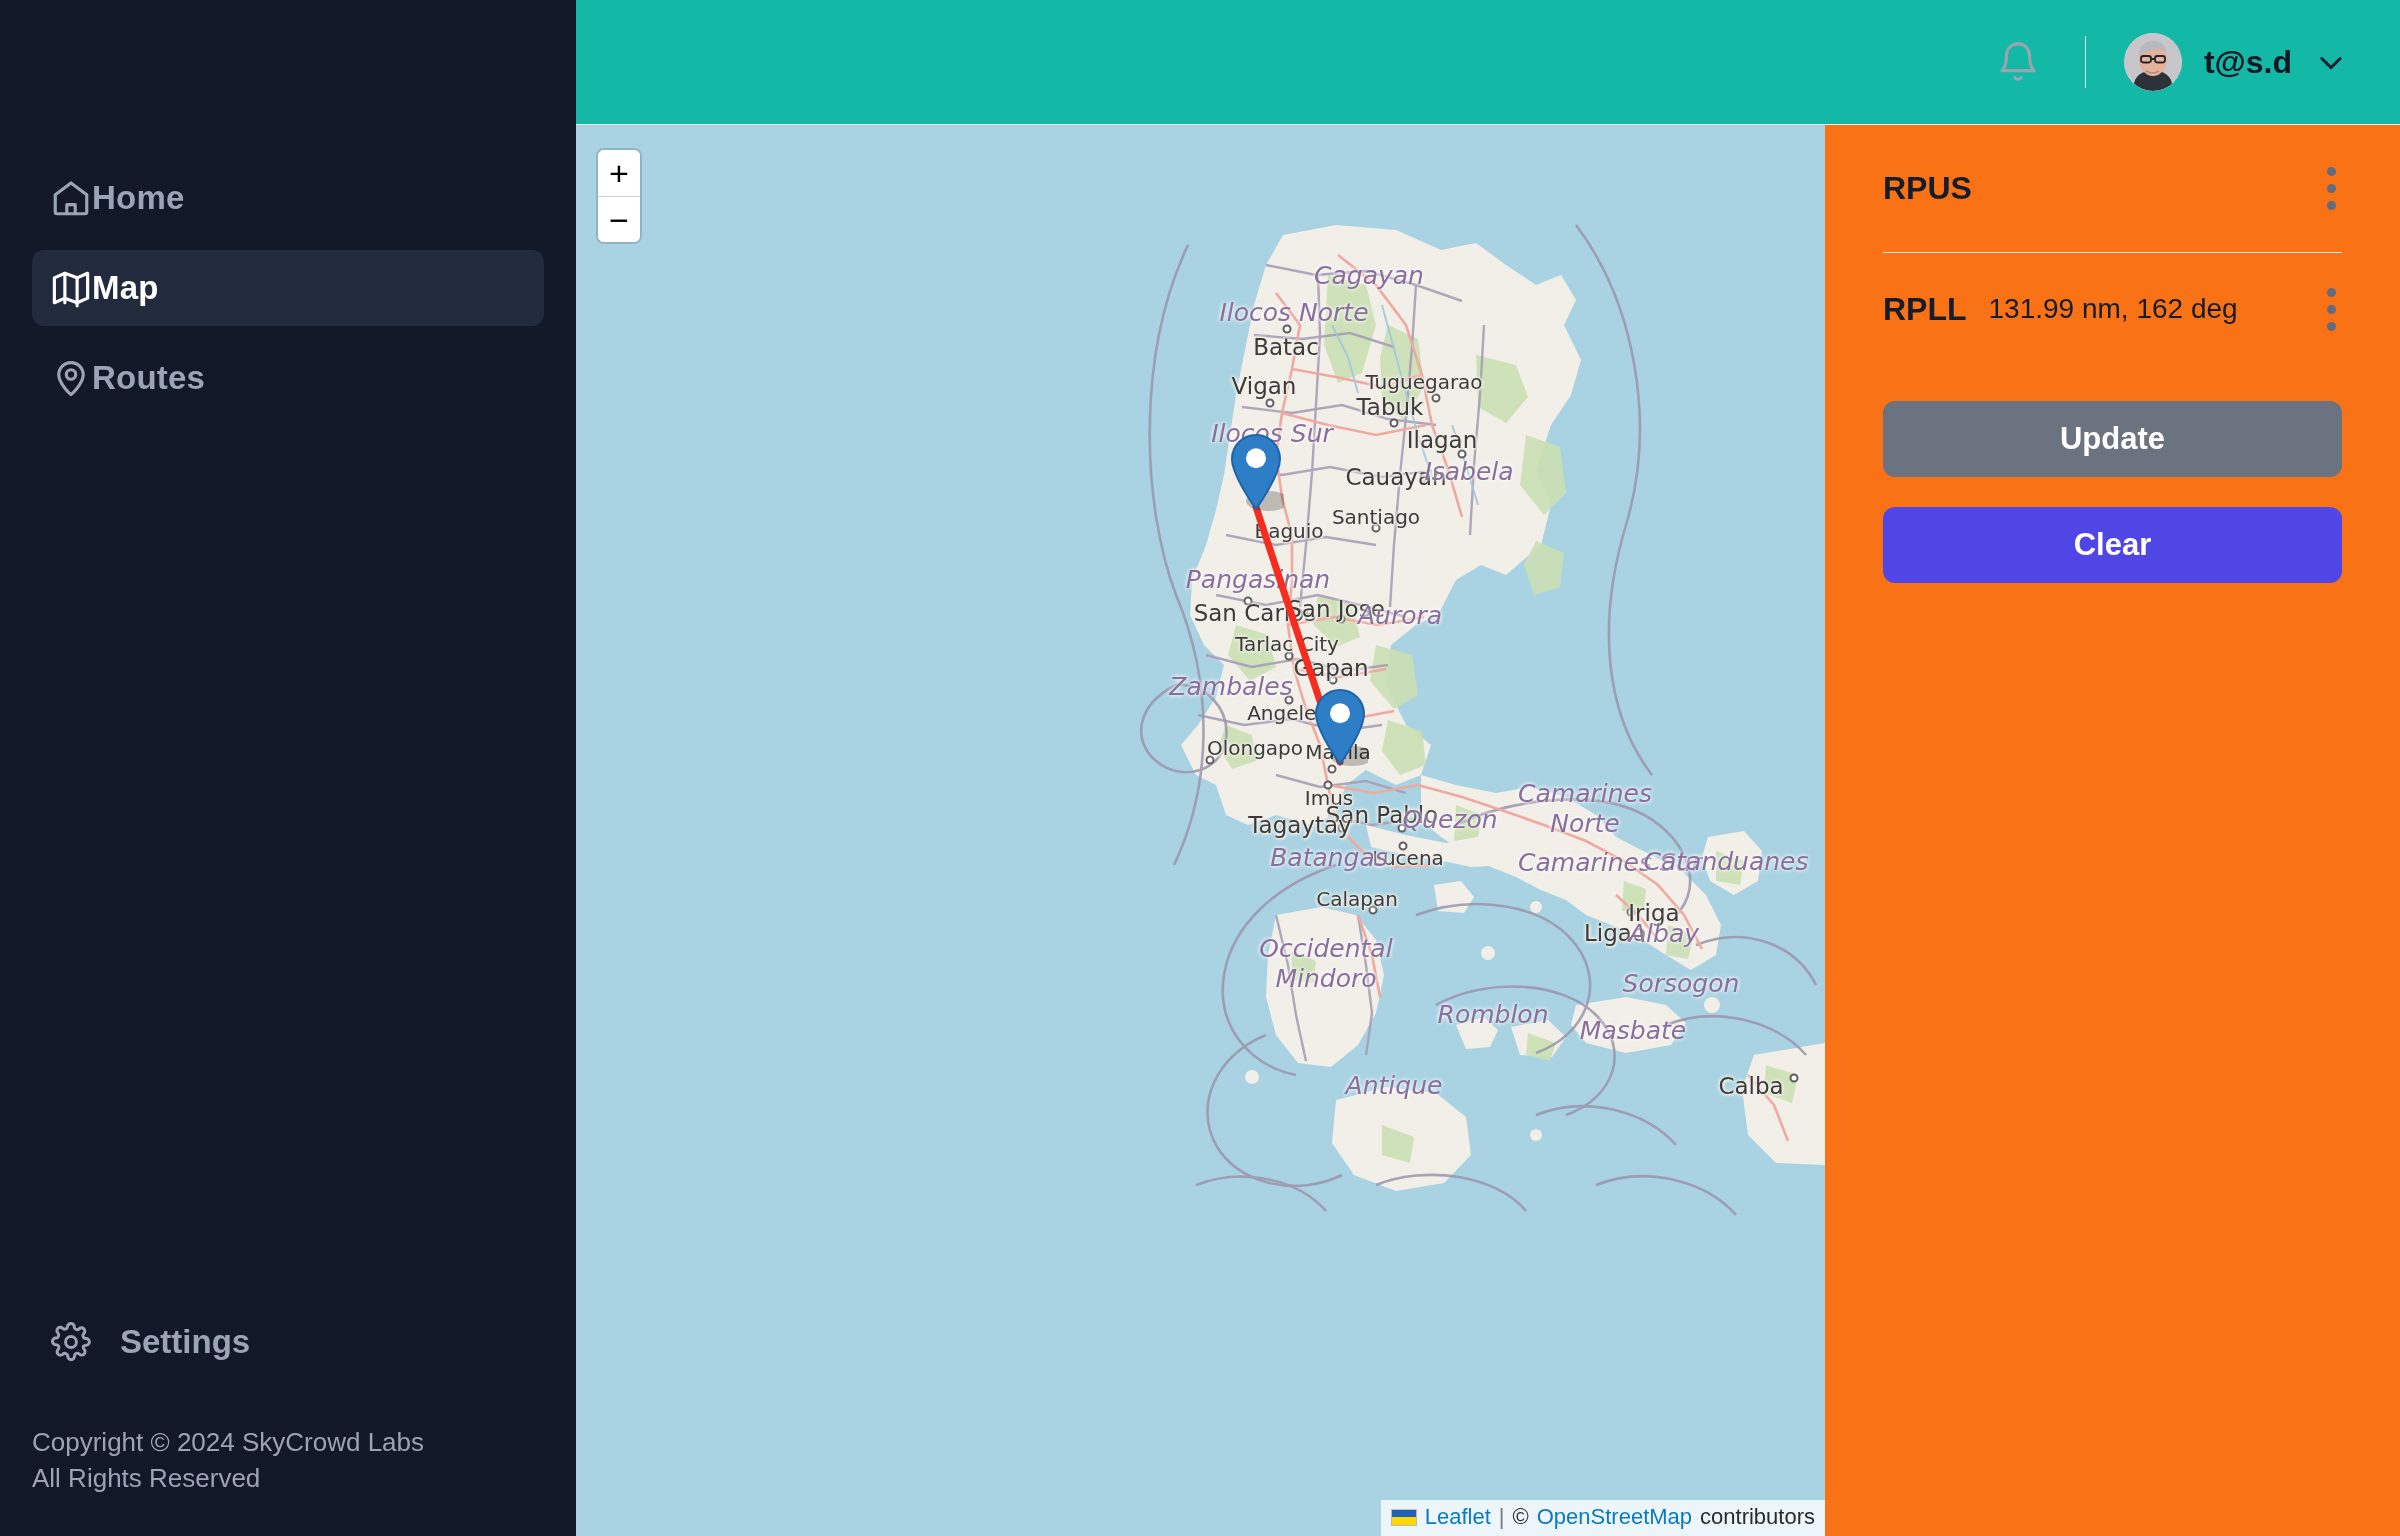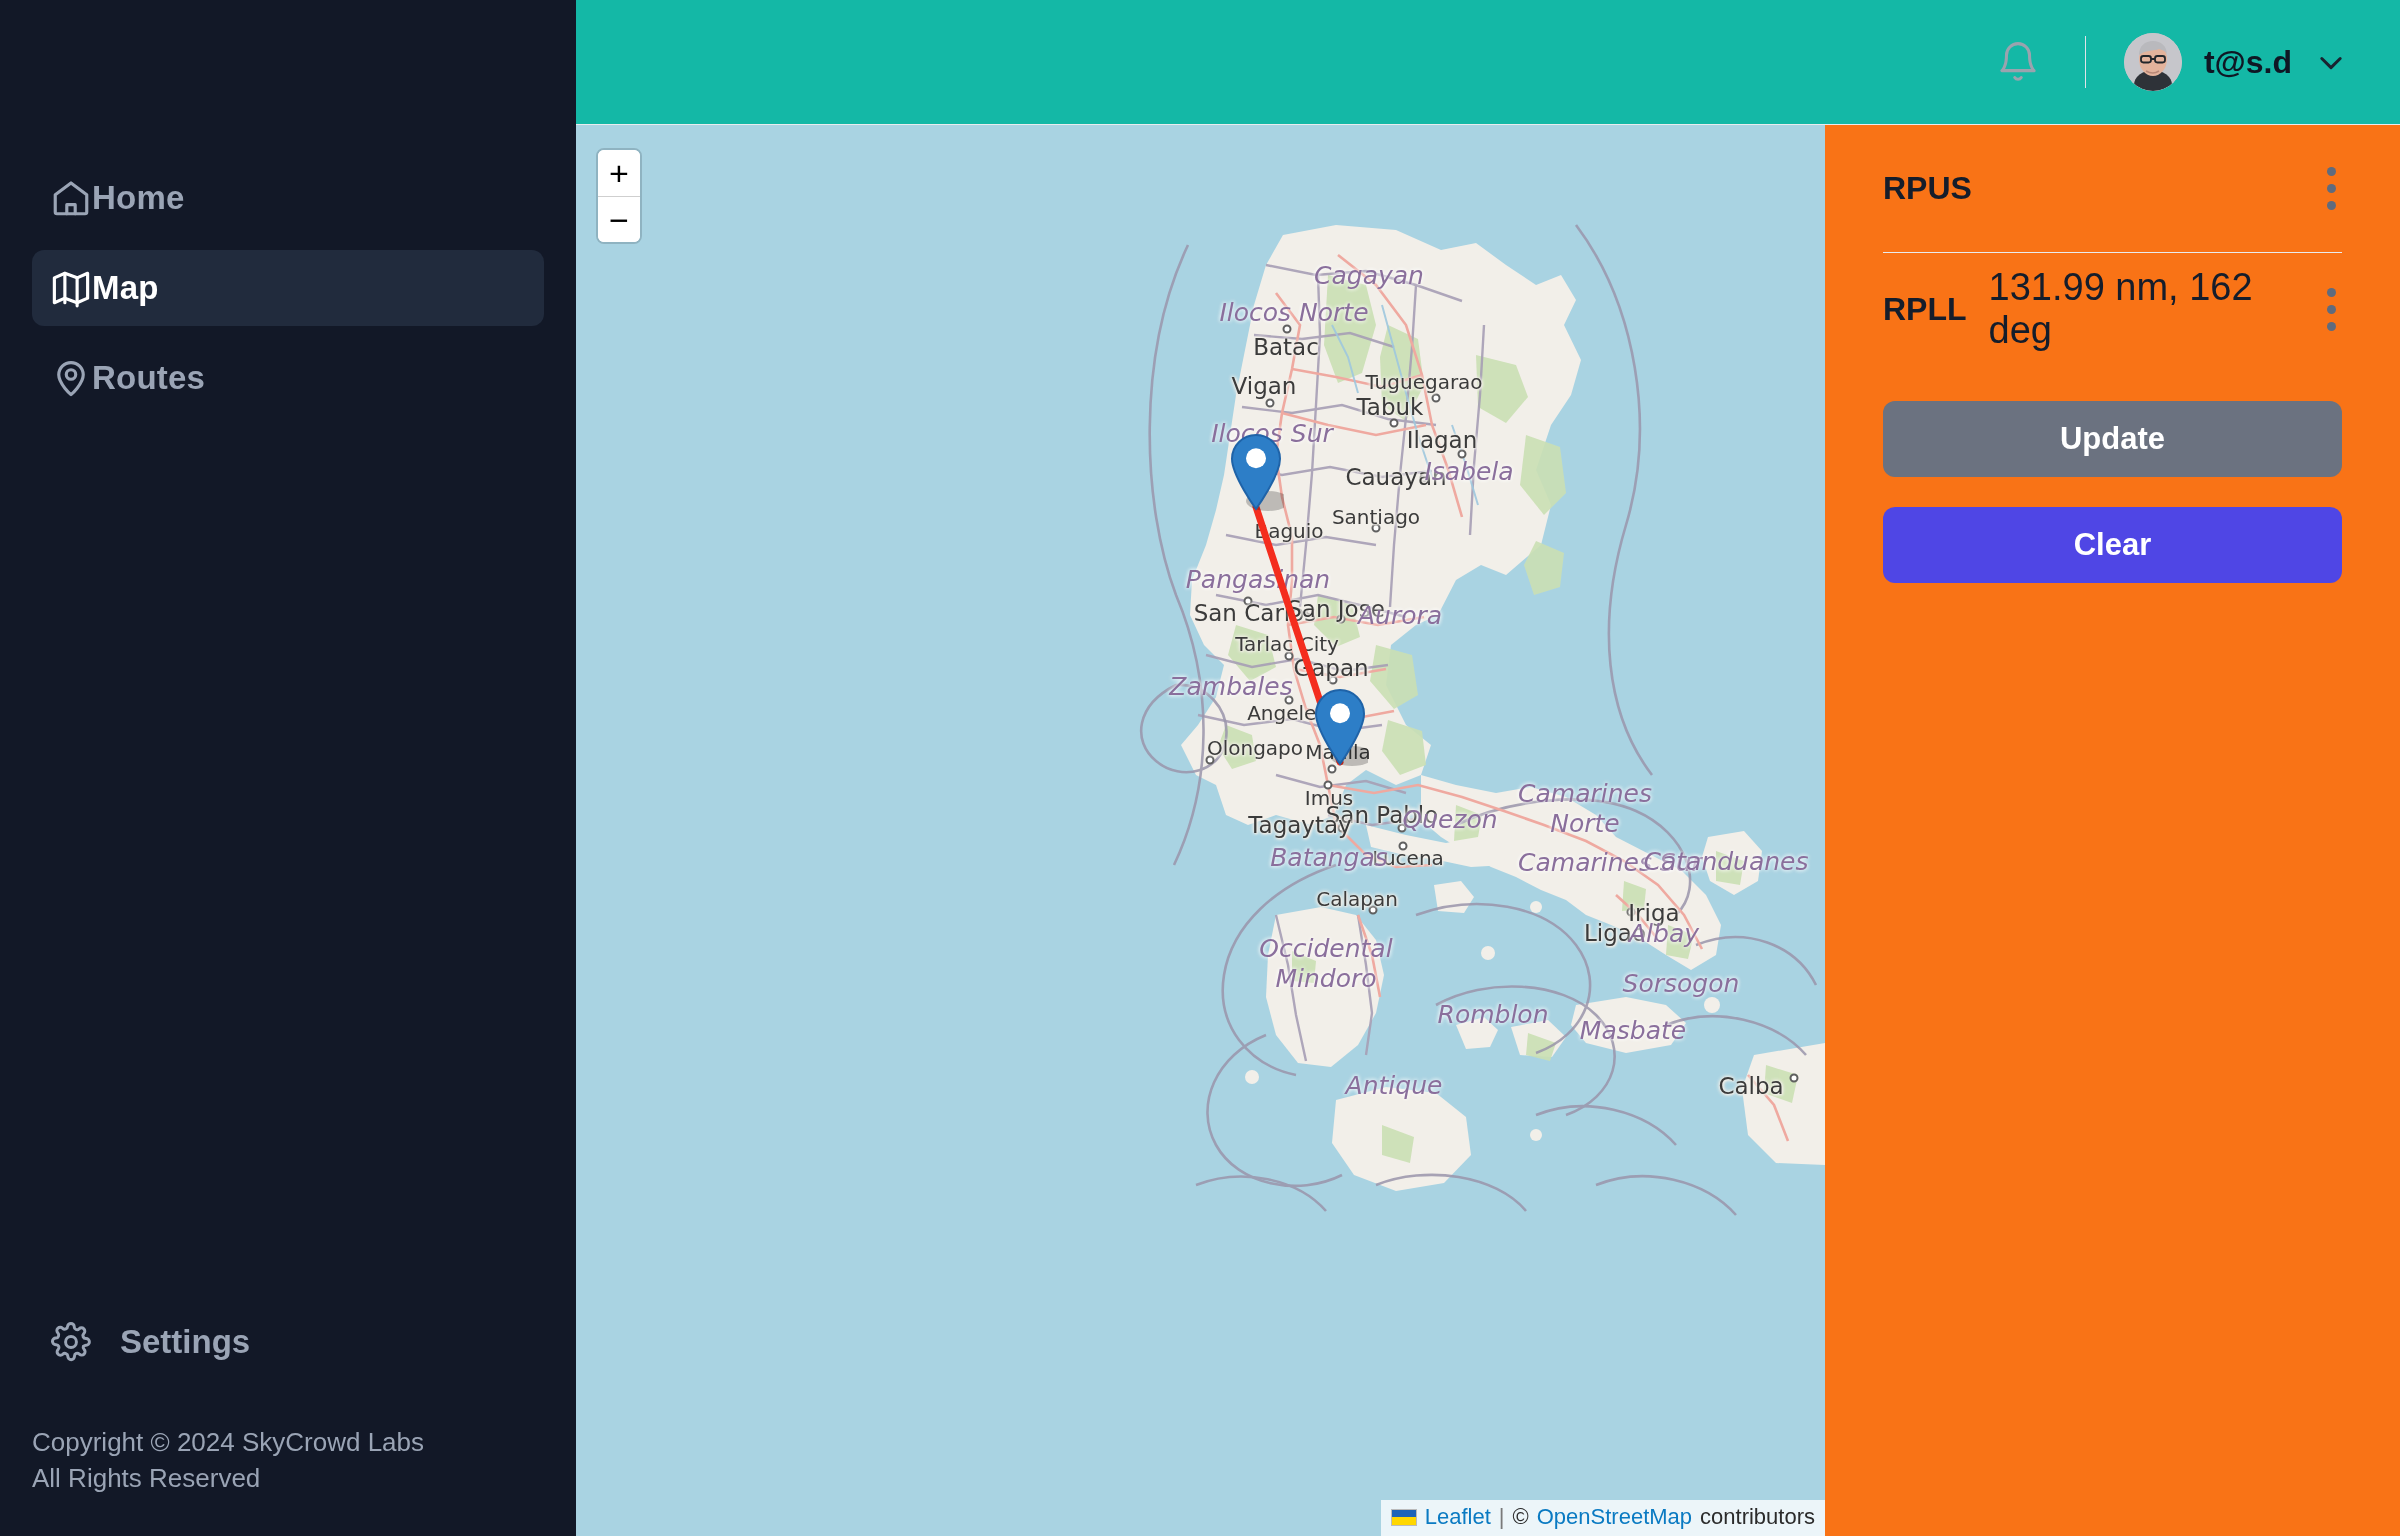--- a/index.html
+++ b/index.html
@@ -144,21 +144,21 @@
     flex: 1; background: #f97316; padding: 0 58px;
     min-width: 0;
   }
   .panel-row {
     display: flex; align-items: center;
     min-height: 128px;
     border-bottom: 1px solid #e9ecef;
   }
   .panel-row.last { border-bottom: none; min-height: 112px; }
   .row-code { font-size: 32px; font-weight: bold; color: #151d2b; }
-  .row-val { font-size: 38px; color: #151d2b; margin-left: 22px; }
+  .row-val { font-size: 28px; color: #151d2b; margin-left: 22px; }
   .kebab { margin-left: auto; display: flex; flex-direction: column; gap: 8px; cursor: pointer; padding: 6px; }
   .kebab i { width: 9px; height: 9px; border-radius: 50%; background: #5f6b7e; display: block; }
 
   .btn {
     display: block; width: 100%;
     height: 76px; border-radius: 12px; border: none;
     font-size: 31px; font-weight: bold; color: #ffffff;
     cursor: pointer; font-family: "Liberation Sans", sans-serif;
   }
   .btn-update { background: #6b7280; margin-top: 36px; }

